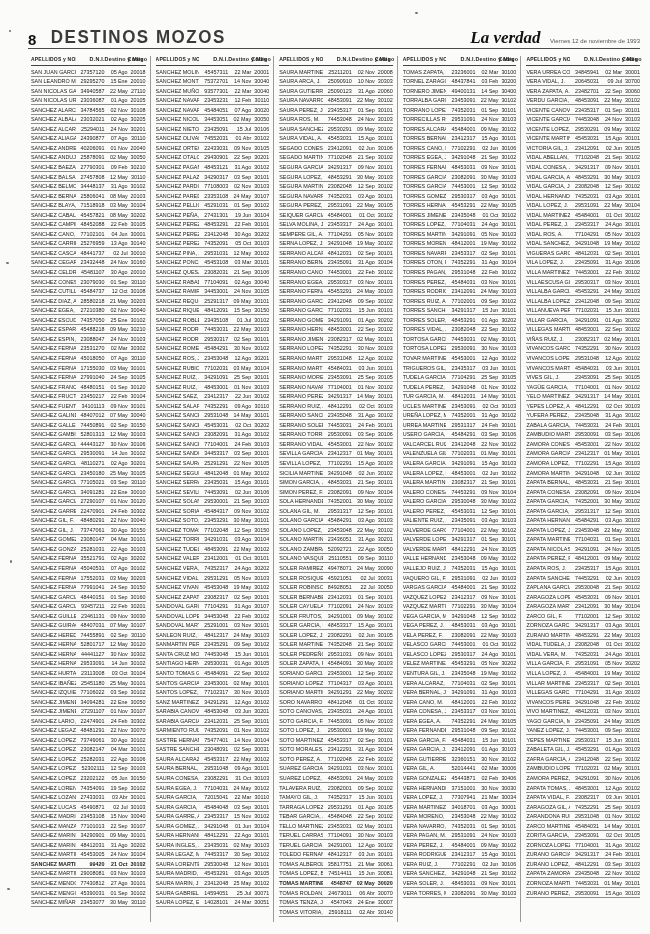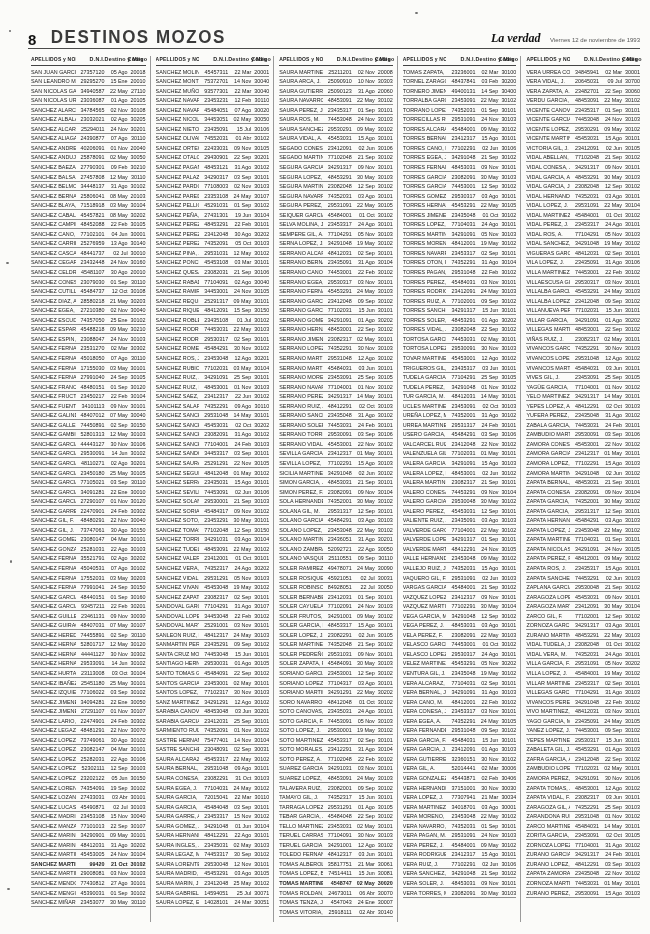--- a/index.html
+++ b/index.html
@@ -17,21 +17,21 @@
   .header-rule { position:absolute; left:28px; right:10px; top:48px; border-top:1.5px solid #4a4a4a; }
   .page-number { font-weight:bold; font-size:15px; color:#111; display:inline-block; vertical-align:bottom; }
   .section-title {
     display:inline-block; margin-left:10px; vertical-align:bottom;
     font-size:17px; font-weight:bold; letter-spacing:1.5px; color:#3a3a3a;
     transform:scaleY(1.05);
   }
   .masthead-wrap { position:absolute; right:2px; top:0; white-space:nowrap; }
   .masthead {
     font-family:"Liberation Serif", serif; font-style:italic; font-weight:bold;
-    font-size:12px; color:#111; display:inline-block;
+    font-size:17px; color:#111; display:inline-block;
   }
   .edition-date { font-size:6px; color:#555; display:inline-block; margin-left:5px; }
   
   .table { position:absolute; left:26px; right:6px; top:56px; bottom:12px; display:flex; }
   .col { width:20%; padding:0 4px 0 5px; }
   .col + .col { border-left:1px solid #9a9a9a; }
   .col-head {
     display:flex; font-size:5px; font-weight:bold; color:#222;
     border-bottom:1px solid #444; padding-bottom:2px; margin-bottom:1px; height:10px;
     align-items:flex-end; letter-spacing:0.2px;

